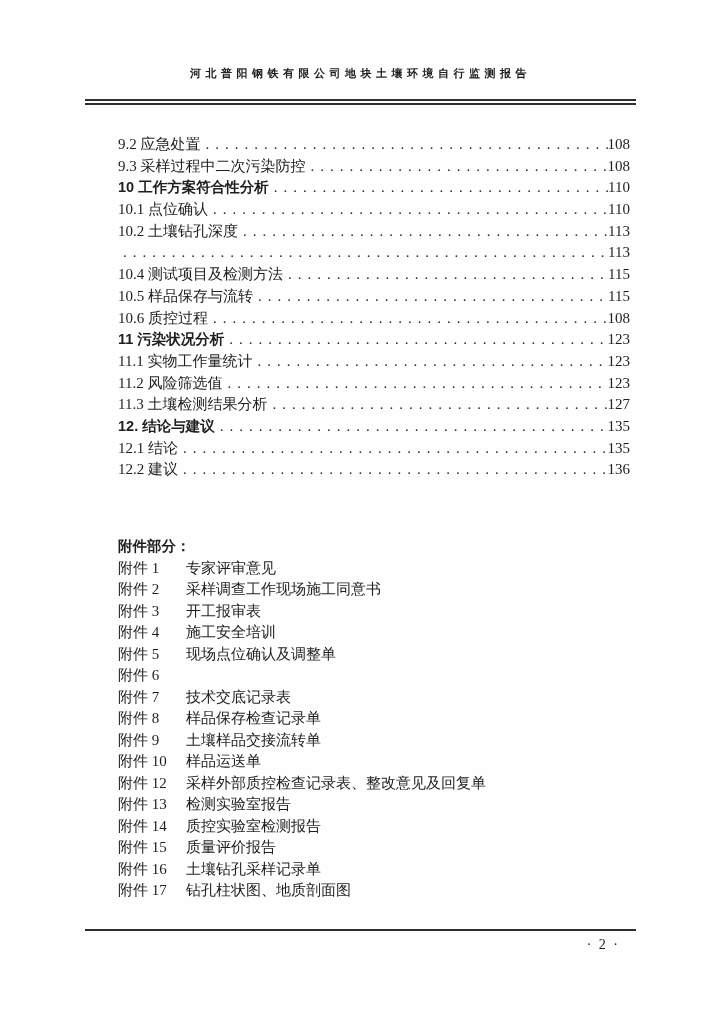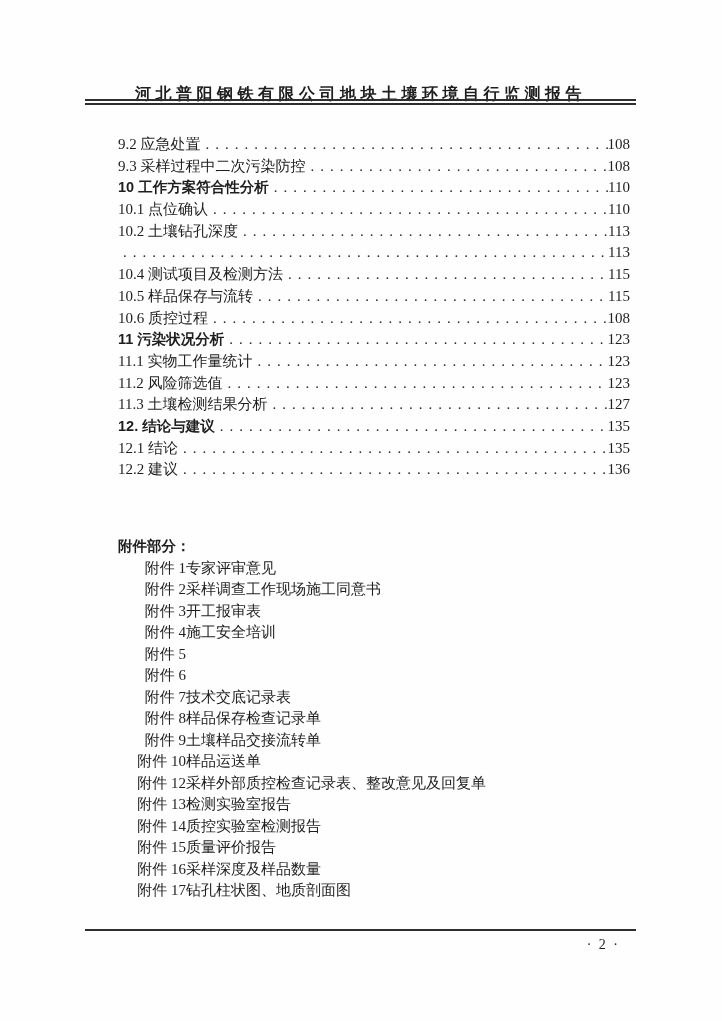--- a/index.html
+++ b/index.html
@@ -13,25 +13,25 @@
     height: 1021px;
     background: #fefefe;
     font-family: "Liberation Serif", "DejaVu Serif", serif;
     color: #1e1e1e;
     overflow: hidden;
   }
 
   
   .header-title {
     position: absolute;
-    top: 84px;
+    top: 66px;
     left: 85px;
     width: 551px;
     text-align: center;
-    font-size: 16px;
+    font-size: 11px;
     font-weight: bold;
     letter-spacing: 4.5px;
     white-space: nowrap;
   }
   .header-rule {
     position: absolute;
     top: 99px;
     left: 85px;
     width: 551px;
     height: 2px;
@@ -88,21 +88,20 @@
     font-size: 14.5px;
     height: 21.5px;
     line-height: 21.5px;
   }
   .arow {
     display: flex;
     align-items: baseline;
     height: 21.5px;
     line-height: 21.5px;
     white-space: nowrap;
-    text-align: right;
   }
   .alabel {
     flex: 0 0 auto;
     min-width: 68px;
   }
   .atitle { flex: 0 0 auto; }
 
   
   .footer-rule {
     position: absolute;
@@ -249,20 +248,21 @@
           <span class="atitle">开工报审表</span>
         </div>
 
         <div class="arow">
           <span class="alabel">附件 4</span>
           <span class="atitle">施工安全培训</span>
         </div>
 
         <div class="arow">
           <span class="alabel">附件 5</span>
+          <span class="atitle">现场点位确认及调整单</span>
         </div>
 
         <div class="arow">
           <span class="alabel">附件 6</span>
         </div>
 
         <div class="arow">
           <span class="alabel">附件 7</span>
           <span class="atitle">技术交底记录表</span>
         </div>
@@ -298,21 +298,21 @@
           <span class="atitle">质控实验室检测报告</span>
         </div>
 
         <div class="arow">
           <span class="alabel">附件 15</span>
           <span class="atitle">质量评价报告</span>
         </div>
 
         <div class="arow">
           <span class="alabel">附件 16</span>
-          <span class="atitle">采样深度及样品数量</span>
+          <span class="atitle">土壤钻孔采样记录单</span>
         </div>
 
         <div class="arow">
           <span class="alabel">附件 17</span>
           <span class="atitle">钻孔柱状图、地质剖面图</span>
         </div>
       </div>
   </div>
 
   <div class="footer-rule"></div>

